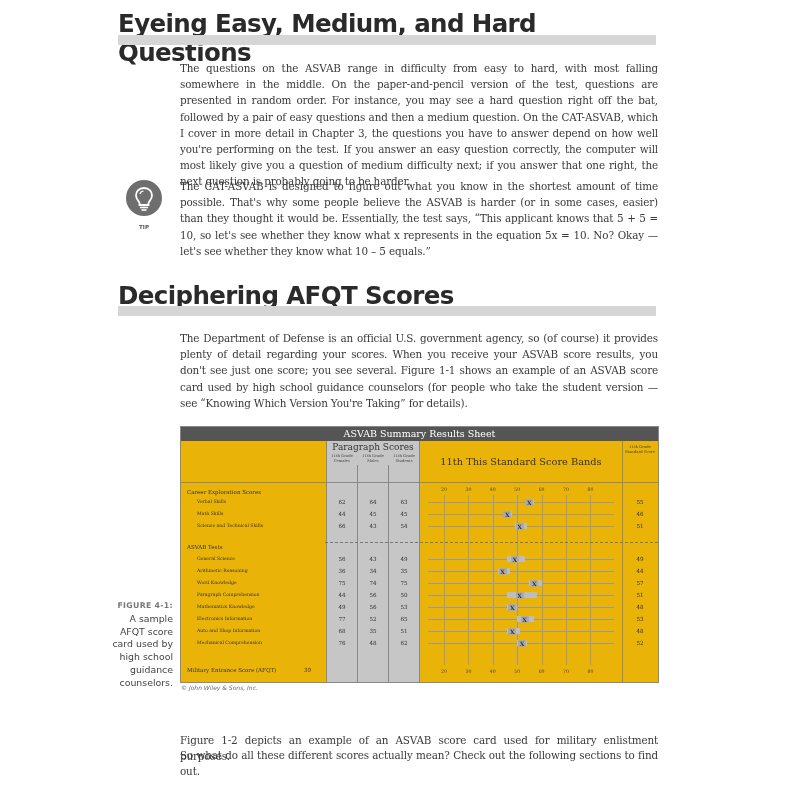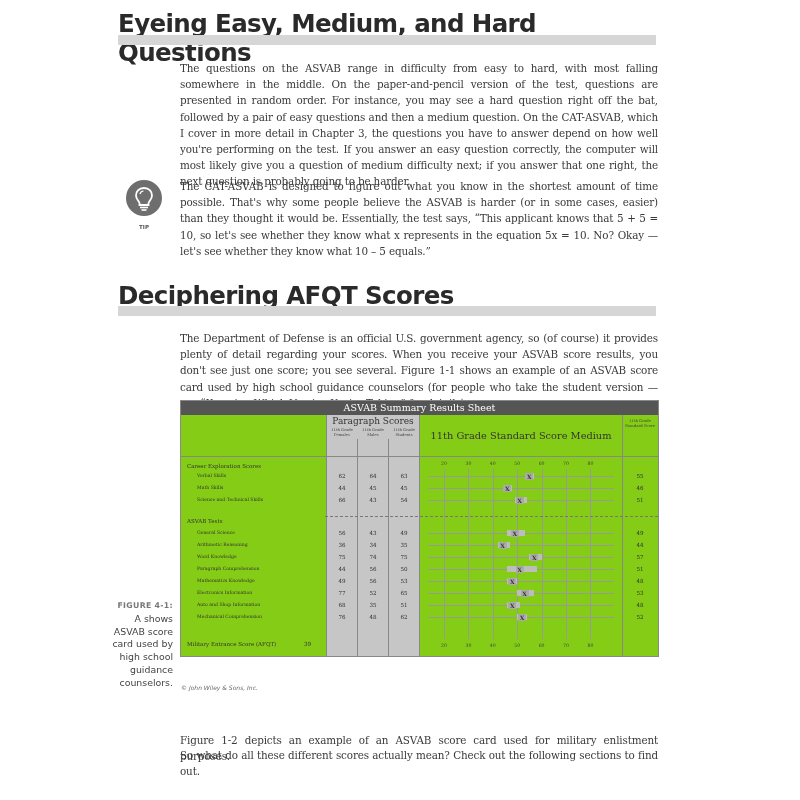--- a/index.html
+++ b/index.html
@@ -7,21 +7,21 @@
   .heading { position:absolute; left:118px; width:540px; font-family:"DejaVu Sans", sans-serif; font-weight:bold; font-size:24.5px; color:#2a2a2a; letter-spacing:-0.6px; }
   .heading-bar { position:absolute; left:118px; width:538px; height:10px; background:#d6d6d6; }
   .para { position:absolute; left:180px; width:478px; font-family:"DejaVu Serif", serif; font-size:10.4px; line-height:16.2px; color:#3a3a3a; text-align:justify; letter-spacing:-0.15px; }
   .tip-icon { position:absolute; left:126px; top:180px; width:36px; height:36px; border-radius:50%; background:#6e6e6e; }
   .tip-label { position:absolute; left:132px; top:224px; width:24px; text-align:center; font-family:"DejaVu Sans", sans-serif; font-size:5.5px; font-weight:bold; color:#555; }
   .fig-caption { position:absolute; left:105px; top:600px; width:68px; text-align:right; font-family:"DejaVu Sans", sans-serif; font-size:9.4px; line-height:12.8px; color:#444; }
   .fig-caption .fig-num { font-size:7.8px; font-weight:bold; color:#777; letter-spacing:0.3px; }
   .credit { position:absolute; left:181px; top:684px; font-family:"DejaVu Sans", sans-serif; font-style:italic; font-size:6px; color:#666; }
 
   
-  .sheet { position:absolute; left:180px; top:400px; width:477px; height:255px; border:1px solid #888; background:#84cc16; }
+  .sheet { position:absolute; left:180px; top:426px; width:477px; height:255px; border:1px solid #888; background:#eab308; }
   .sheet-title { position:absolute; left:0; top:0; width:477px; height:14px; background:#555; color:#fff; font-family:"DejaVu Serif", serif; font-size:9.5px; text-align:center; line-height:14px; }
   .pct-bg { position:absolute; top:14px; height:241px; background:#c6c6c6; }
   .vline { position:absolute; width:1px; background:#888; }
   .hline { position:absolute; height:1px; background:#888; }
   .hdr-results { position:absolute; left:0; top:20px; width:144px; text-align:center; font-size:10.6px; color:#333; line-height:30px; }
   .hdr-pct { position:absolute; left:146px; top:15px; width:92px; text-align:center; font-size:9px; color:#333; }
   .hdr-sub { position:absolute; top:26px; width:30px; text-align:center; font-size:3.8px; line-height:5px; color:#444; }
   .hdr-bands { position:absolute; left:240px; top:20px; width:200px; text-align:center; font-size:9.8px; color:#333; line-height:30px; }
   .hdr-std { position:absolute; left:441px; top:17px; width:36px; text-align:center; font-size:3.8px; line-height:5px; color:#444; }
   .grp-label { position:absolute; left:6px; font-size:5.5px; color:#333; }
@@ -54,39 +54,39 @@
 </div>
 <div class="tip-label">TIP</div>
 <div class="para" style="top:178px;">The CAT-ASVAB is designed to figure out what you know in the shortest amount of time possible. That's why some people believe the ASVAB is harder (or in some cases, easier) than they thought it would be. Essentially, the test says, “This applicant knows that 5 + 5 = 10, so let's see whether they know what x represents in the equation 5x = 10. No? Okay — let's see whether they know what 10 – 5 equals.”</div>
 
 <div class="heading" style="top:281px;">Deciphering AFQT Scores</div>
 <div class="heading-bar" style="top:306px;"></div>
 <div class="para" style="top:330px;">The Department of Defense is an official U.S. government agency, so (of course) it provides plenty of detail regarding your scores. When you receive your ASVAB score results, you don't see just one score; you see several. Figure 1-1 shows an example of an ASVAB score card used by high school guidance counselors (for people who take the student version — see “Knowing Which Version You're Taking” for details).</div>
 
 <div class="fig-caption">
   <div class="fig-num">FIGURE 4-1:</div>
-  <div>A shows ASVAB score card used by high school guidance counselors.</div>
+  <div>A sample AFQT score card used by high school guidance counselors.</div>
 </div>
 
 <div class="sheet" id="sheet">
   <div class="pct-bg" style="left:146px;width:92px;"></div>
   <div class="sheet-title">ASVAB Summary Results Sheet</div>
 
   <div class="vline" style="left:145px;top:14px;height:241px;"></div>
   <div class="vline" style="left:176px;top:38px;height:217px;"></div>
   <div class="vline" style="left:207px;top:38px;height:217px;"></div>
   <div class="vline" style="left:238px;top:14px;height:241px;"></div>
   <div class="vline" style="left:441px;top:14px;height:241px;"></div>
   <div class="hline" style="left:0;top:55px;width:477px;"></div>
 
   <div class="hdr-pct">Paragraph Scores</div>
   <div class="hdr-sub" style="left:146px;">11th Grade Females</div>
   <div class="hdr-sub" style="left:177px;">11th Grade Males</div>
   <div class="hdr-sub" style="left:208px;">11th Grade Students</div>
-  <div class="hdr-bands">11th Grade Standard Score Medium</div>
+  <div class="hdr-bands">11th This Standard Score Bands</div>
   <div class="hdr-std">11th Grade Standard Score</div>
 
   <div id="body-rows">
       <div class="tick" style="left:253px;top:60px;">20</div>
       <div class="tick" style="left:253px;top:242px;">20</div>
       <div class="gridv" style="left:263px;top:68px;height:170px;"></div>
       <div class="tick" style="left:277.4px;top:60px;">30</div>
       <div class="tick" style="left:277.4px;top:242px;">30</div>
       <div class="gridv" style="left:287.4px;top:68px;height:170px;"></div>
       <div class="tick" style="left:301.8px;top:60px;">40</div>

